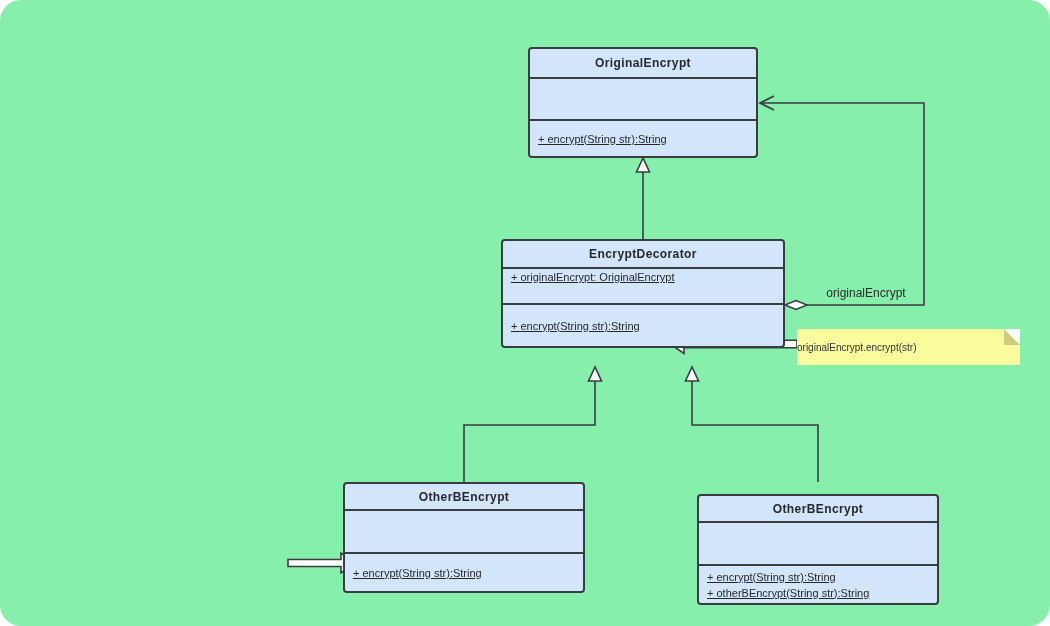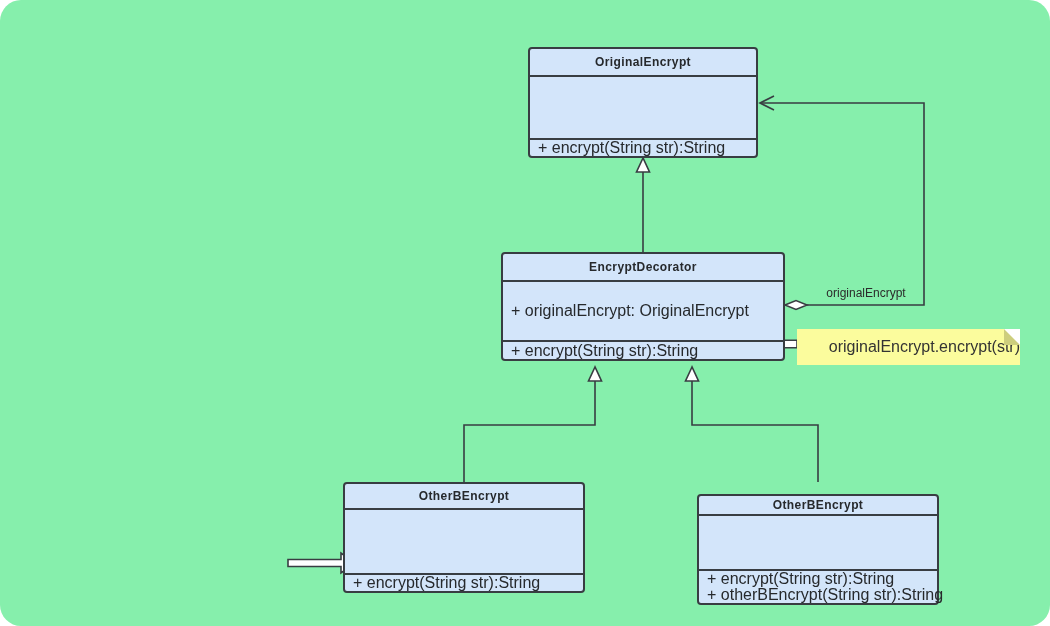--- a/index.html
+++ b/index.html
@@ -14,27 +14,27 @@
     position:absolute;box-sizing:border-box;display:flex;flex-direction:column;
     background:#d3e5fa;border:2px solid #383d42;border-radius:4px;color:#26292c;
   }
   .cls-title{
     box-sizing:content-box;border-bottom:2px solid #383d42;
     display:flex;align-items:center;justify-content:center;
     font-weight:bold;font-size:12px;letter-spacing:.4px;white-space:nowrap;
   }
   .cls-attrs{
     box-sizing:content-box;border-bottom:2px solid #383d42;
-    display:flex;flex-direction:column;justify-content:center;padding:12px 8px;
+    display:flex;flex-direction:column;padding:0 8px;
   }
   .cls-methods{flex:1;display:flex;flex-direction:column;justify-content:center;padding:0 8px;}
-  .member{font-size:16px;line-height:16px;white-space:nowrap;}
+  .member{font-size:11px;line-height:16px;white-space:nowrap;text-decoration:underline;}
   .note{
-    position:absolute;background:#fbfc9d;display:flex;align-items:center;justify-content:flex-end;
-    font-size:16px;color:#333333;white-space:nowrap;
+    position:absolute;background:#fbfc9d;display:flex;align-items:center;justify-content:flex-start;
+    font-size:10px;color:#333333;white-space:nowrap;
   }
   .note::before{
     content:"";position:absolute;top:0;right:0;width:0;height:0;border-style:solid;
     border-width:0 16px 16px 0;
     border-color:transparent #ffffff #cdce7d transparent;
   }
   .edge-label{
     position:absolute;font-size:12px;color:#2b2b2b;text-align:center;white-space:nowrap;
   }
 </style>
@@ -72,21 +72,21 @@
   </svg>
 
   <div class="uml-class" style="left:528px;top:47px;width:230px;height:111px;">
     <div class="cls-title" style="height:28px;">OriginalEncrypt</div>
     <div class="cls-attrs" style="height:40px;"></div>
     <div class="cls-methods">
       <div class="member">+ encrypt(String str):String</div>
     </div>
   </div>
 
-  <div class="uml-class" style="left:501px;top:252px;width:284px;height:109px;">
+  <div class="uml-class" style="left:501px;top:239px;width:284px;height:109px;">
     <div class="cls-title" style="height:26px;">EncryptDecorator</div>
     <div class="cls-attrs" style="height:34px;">
       <div class="member">+ originalEncrypt: OriginalEncrypt</div>
     </div>
     <div class="cls-methods">
       <div class="member">+ encrypt(String str):String</div>
     </div>
   </div>
 
   <div class="uml-class" style="left:343px;top:482px;width:242px;height:111px;">

